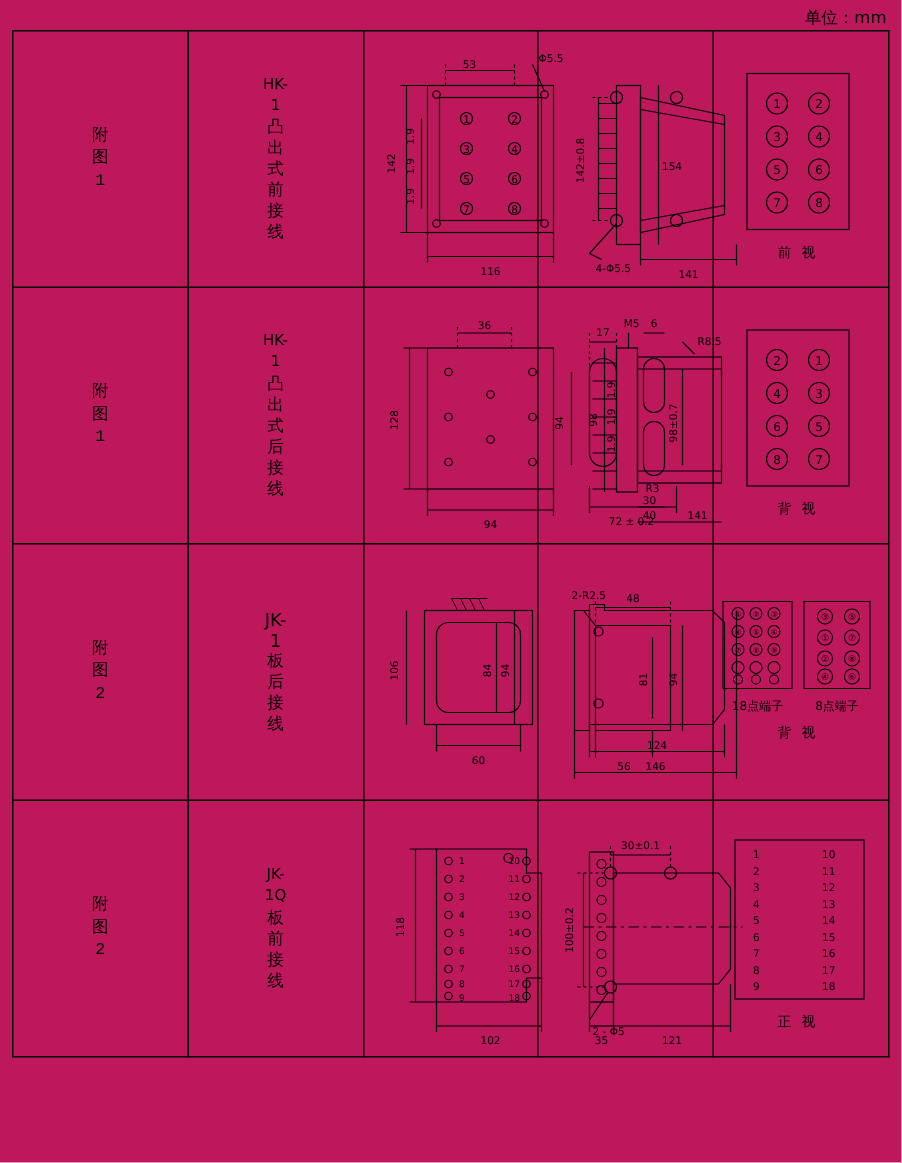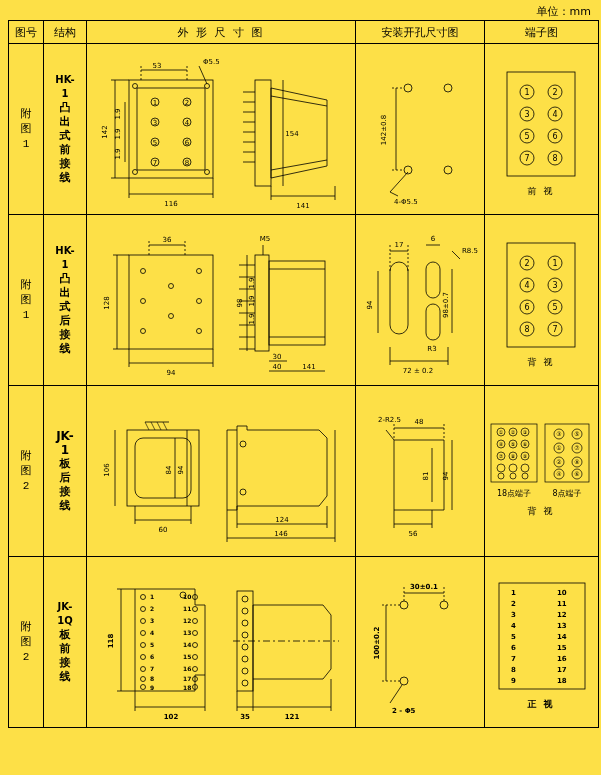--- a/index.html
+++ b/index.html
@@ -1,49 +1,42 @@
 <!DOCTYPE html>
 <html><head>
 <meta charset="utf-8">
 <style>
   html,body{margin:0;padding:0;background:#fff;}
   body{font-family:"DejaVu Sans","Liberation Sans",sans-serif;color:#000;}
-  #page{position:relative;width:601px;height:775px;background:#fde047;}
+  #page{position:relative;width:601px;height:775px;background:#be185d;}
   .unit{position:absolute;right:10px;top:4px;font-size:11px;}
   table.main{position:absolute;left:8px;top:20px;width:585px;border-collapse:collapse;table-layout:fixed;}
   table.main td,table.main th{border:1px solid #000;padding:0;vertical-align:middle;text-align:center;}
   th{font-size:11px;font-weight:normal;height:22px;}
   .colhead{letter-spacing:2px;}
   .c1{width:34px;}
   .c2{width:42px;}
   .c3{width:268px;}
   .c4{width:128px;}
   .c5{width:113px;}
   .rowh{font-size:11px;line-height:15px;font-family:Liberation Mono, monospace;}
-  .vert{font-size:11px;line-height:14px;font-weight:bold;}
+  .vert{font-size:11px;line-height:14px;}
   .cellbox{position:relative;height:170px;}
-  .cellbox.r4{height:170px;font-weight:bold;}
+  .cellbox.r4{height:170px;}
   svg{display:block;}
 </style>
 </head>
 <body>
 
 <div id="page">
 
   <div class="unit">单位：mm</div>
 
   <table class="main">
     <tbody>
-        <tr>
-      <th class="c1">图号</th>
-      <th class="c2">结构</th>
-      <th class="c3 colhead">外 形 尺 寸 图</th>
-      <th class="c4">安装开孔尺寸图</th>
-      <th class="c5">端子图</th>
-    </tr>
 
     <tr>
       <td class="rowh">
         <div style="width:18px;margin:0 auto;">附 图 1</div>
       </td>
       <td class="vert">
         <div style="width:22px;margin:0 auto;">
           <div style="font-size:10px;">HK-1</div>
           <div>凸</div>
           <div>出</div>

